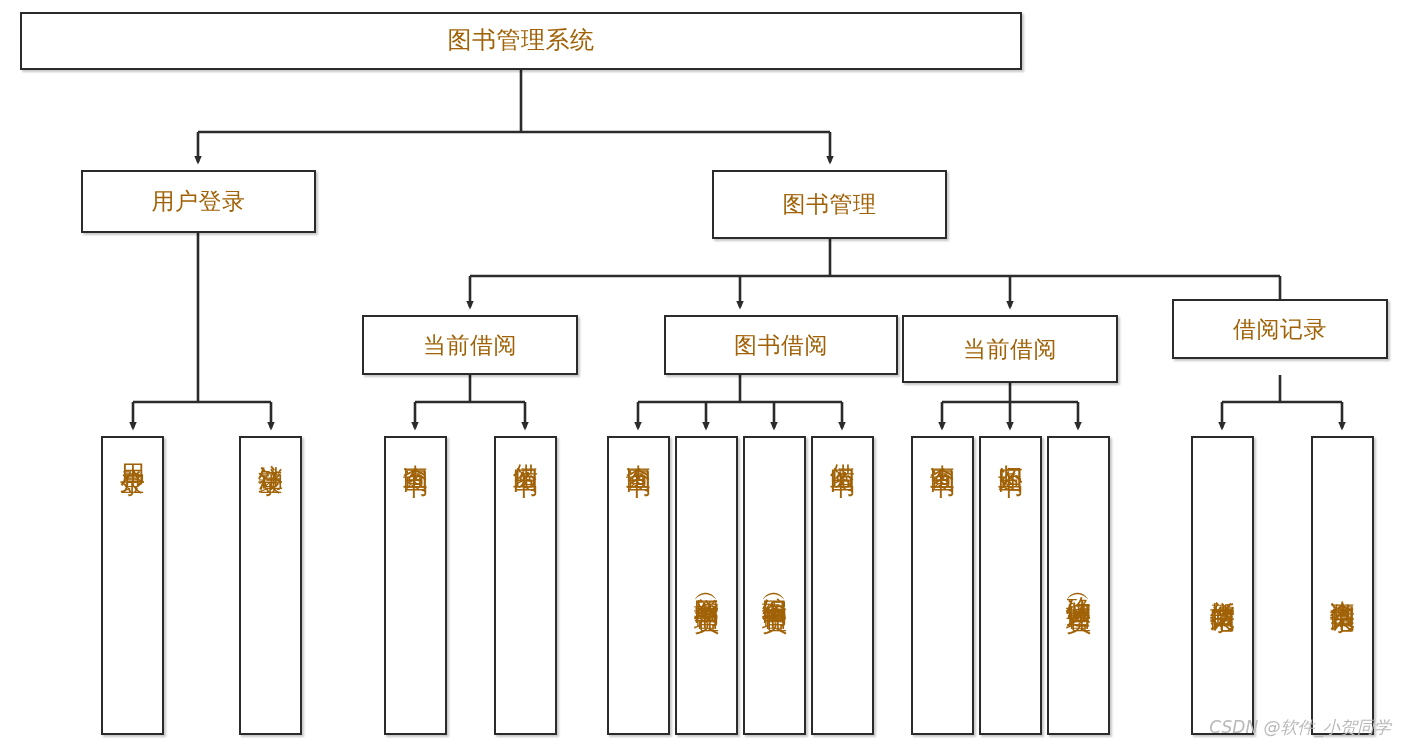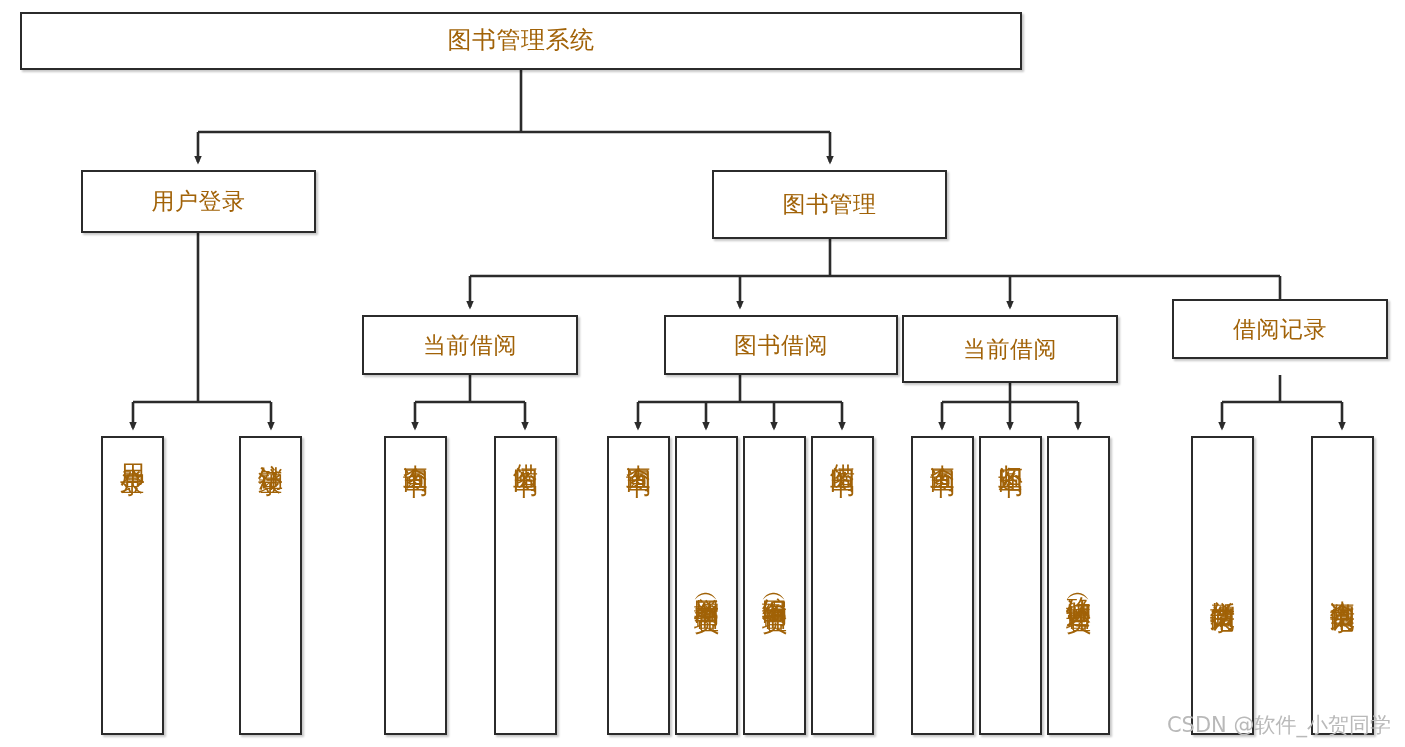--- a/index.html
+++ b/index.html
@@ -67,24 +67,25 @@
     padding-top: 0;
   }
   .node.vertical.tall-text .node-label {
     font-size: 25px;
     letter-spacing: 2px;
   }
   .watermark {
     position: absolute;
     right: 14px;
     bottom: 8px;
-    font-size: 21px;
+    font-size: 17px;
     color: #b9b9b9;
     white-space: nowrap;
     z-index: 5;
+    font-style: italic;
   }
 </style>
 </head>
 <body>
 
 <div id="diagram-root">
 
   <svg id="edge-layer" viewBox="0 0 1405 747" xmlns="http://www.w3.org/2000/svg">
     <defs>
       <marker id="arrow" markerWidth="10" markerHeight="10" refX="6.5" refY="4" orient="auto" markerUnits="userSpaceOnUse">

